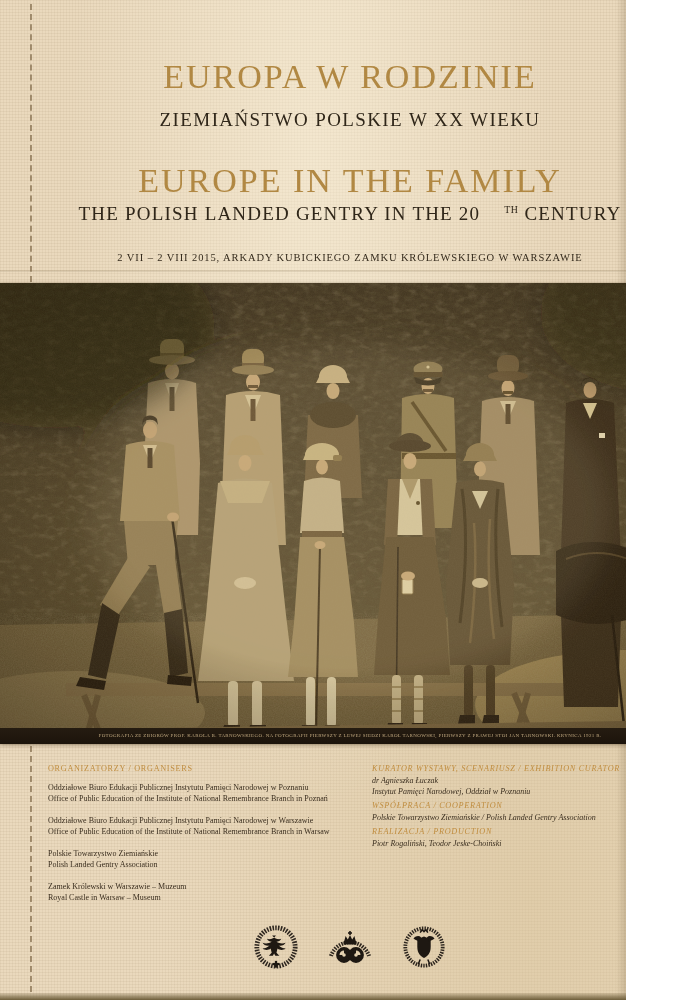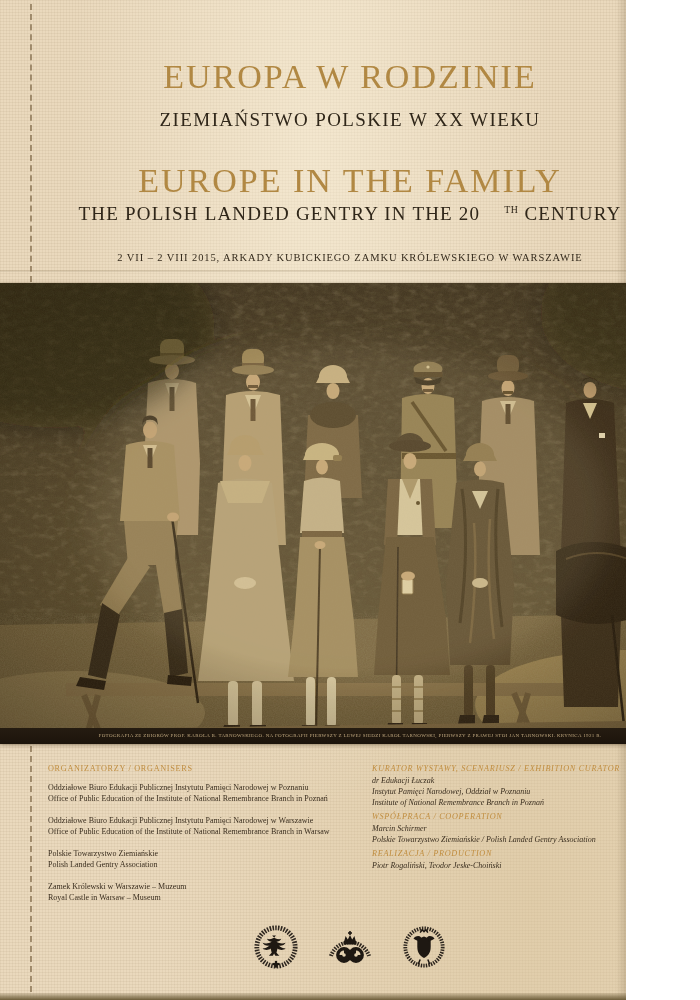--- a/index.html
+++ b/index.html
@@ -292,27 +292,25 @@
       </div>
       <div class="credit-block">
         <div>Zamek Królewski w Warszawie – Muzeum</div>
         <div>Royal Castle in Warsaw – Museum</div>
       </div>
     </div>
 
     <div class="col col-right">
       <div class="credit-group">
         <h3 class="credit-heading">KURATOR WYSTAWY, SCENARIUSZ / EXHIBITION CURATOR</h3>
-        <div>dr Edukacji Łuczak</div>
+        <div>dr Agnieszka Łuczak</div>
         <div>Instytut Pamięci Narodowej, Oddział w Poznaniu</div>
-        <div>Institute of National Remembrance Branch in Poznań</div>
       </div>
       <div class="credit-group">
         <h3 class="credit-heading">WSPÓŁPRACA / COOPERATION</h3>
-        <div>Marcin Schirmer</div>
         <div>Polskie Towarzystwo Ziemiańskie / Polish Landed Gentry Association</div>
       </div>
       <div class="credit-group">
         <h3 class="credit-heading">REALIZACJA / PRODUCTION</h3>
         <div>Piotr Rogaliński, Teodor Jeske-Choiński</div>
       </div>
     </div>
   </section>
 
   <footer class="logos">

